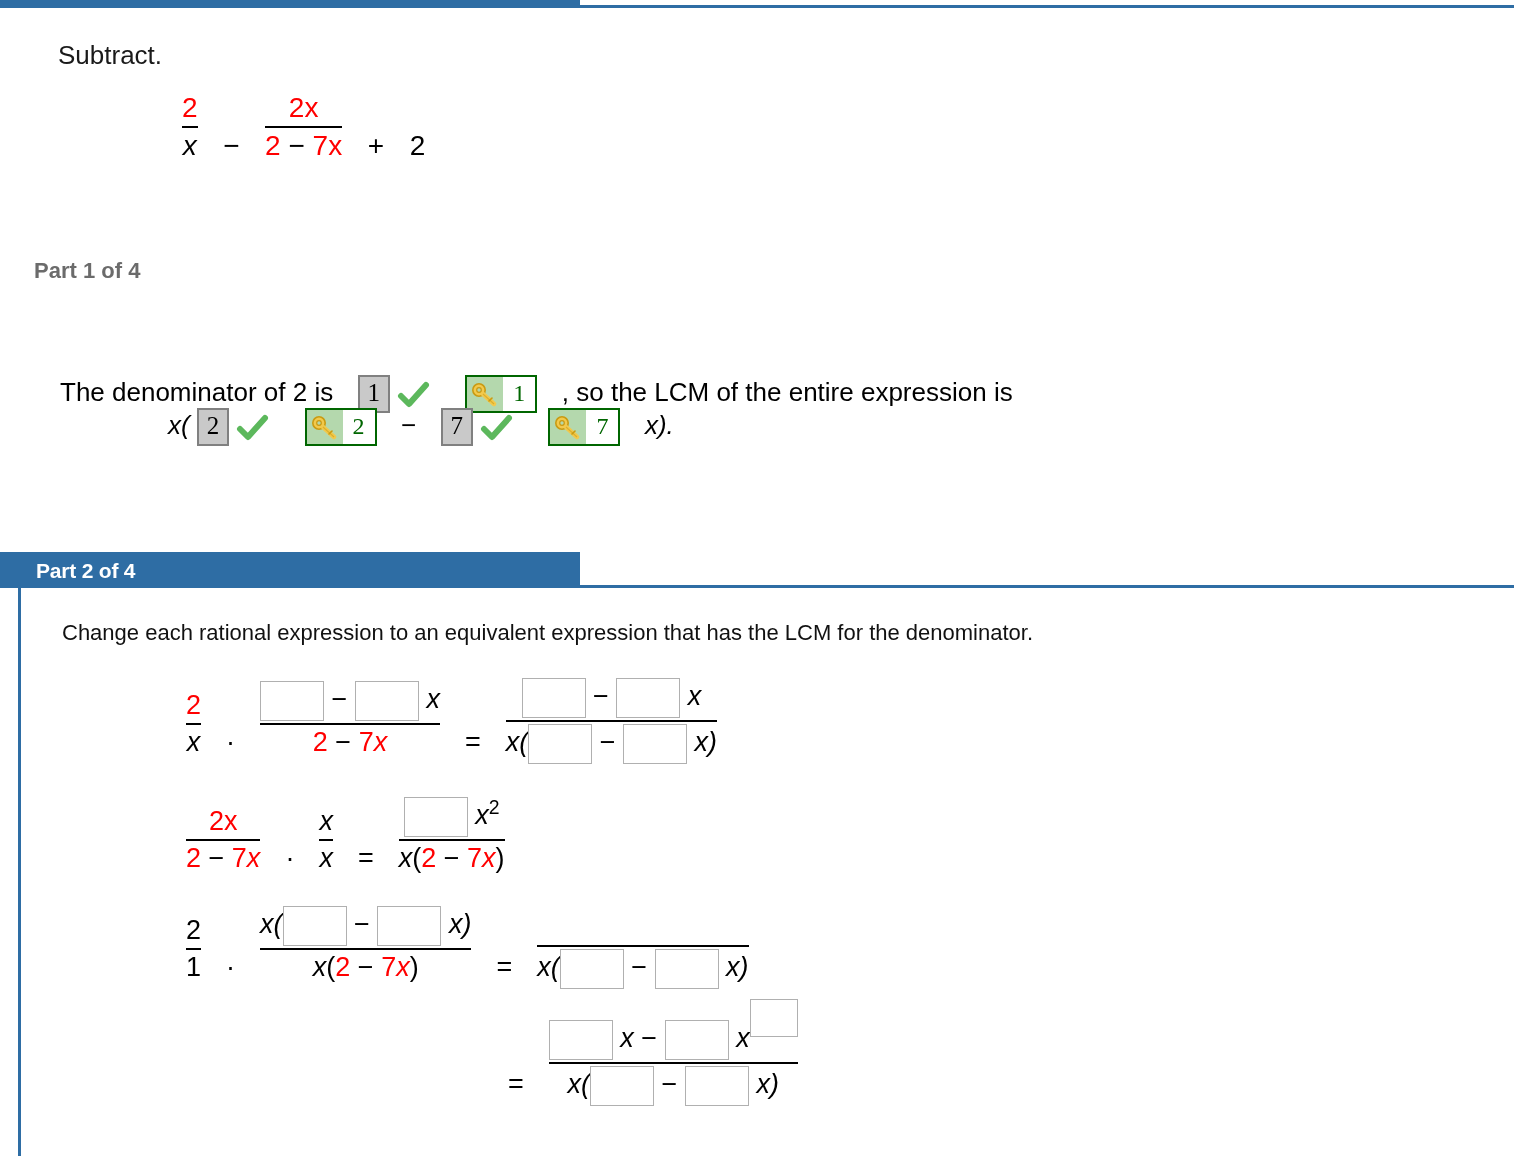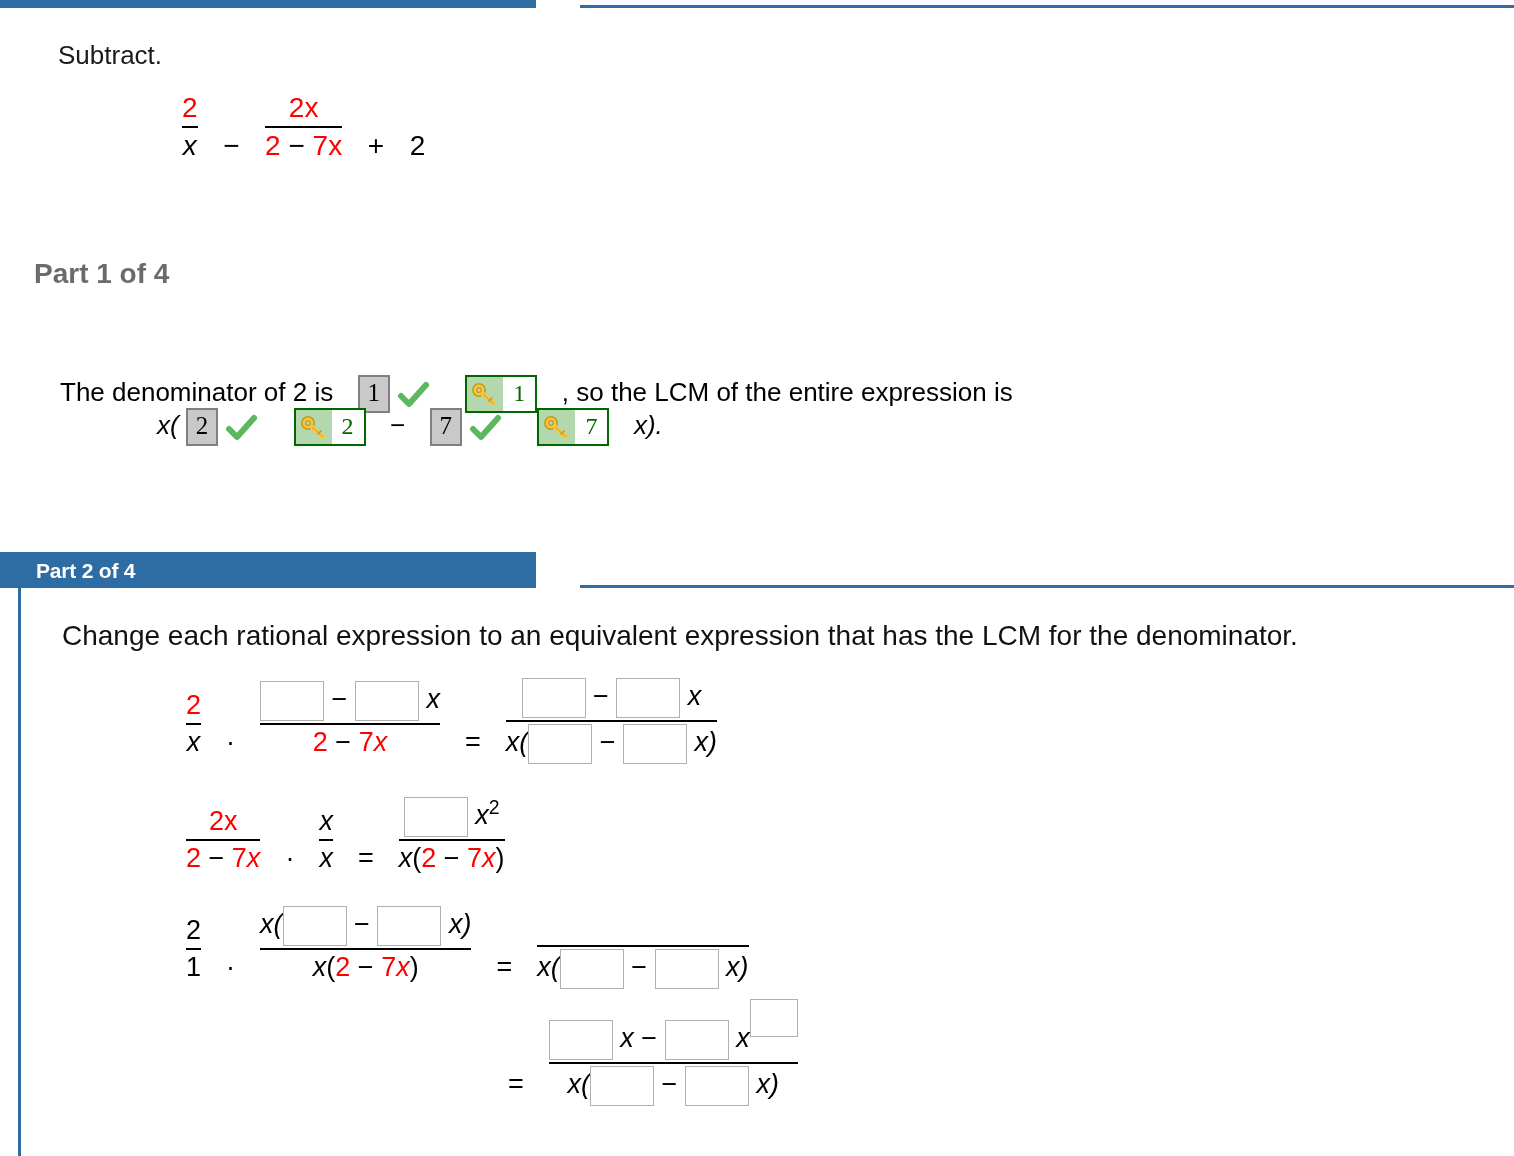--- a/index.html
+++ b/index.html
@@ -20,21 +20,21 @@
   .part-bar {
     position: absolute;
     left: 0;
     width: 1514px;
     height: 36px;
   }
   .part-bar .tab {
     position: absolute;
     left: 0;
     top: 0;
-    width: 536px;
+    width: 580px;
     height: 36px;
     background: #2E6DA4;
     box-sizing: border-box;
   }
   .part-bar .tab-label {
     position: absolute;
     left: 36px;
     top: 7px;
     font-size: 21px;
     font-weight: bold;
@@ -60,26 +60,26 @@
   
   .txt {
     position: absolute;
     white-space: nowrap;
   }
   .prompt {
     font-size: 26px;
     color: #1a1a1a;
   }
   .part-label {
-    font-size: 28px;
+    font-size: 22px;
     font-weight: bold;
     color: #6b6b6b;
   }
   .statement {
-    font-size: 28px;
+    font-size: 22px;
     color: #111111;
   }
   .mi { font-style: italic; }
   .red { color: #FF0000; }
 
   
   .frac {
     position: absolute;
     display: inline-block;
     text-align: center;
@@ -234,21 +234,21 @@
         <path d="M13 13 L24 23" stroke="#f2c94c" stroke-width="4.4" stroke-linecap="round"></path>
         <path d="M13 13 L24 23" stroke="#c99a12" stroke-width="1.1" fill="none" opacity="0.55"></path>
         <path d="M19 20 L22 17" stroke="#c99a12" stroke-width="1.6" stroke-linecap="round"></path>
       </svg>
     </span><span class="keyval">1</span>
   </span>
   <span class="opsp"></span>
   <span>, so the LCM of the entire expression is</span>
 </div>
 
-<div class="mathrow" style="left:157px; top:408px; font-size:26px;">
+<div class="mathrow" style="left:168px; top:408px; font-size:26px;">
   <span class="mi">x(</span>
   <span class="ansbox">2</span>
   <span class="checkmark">
     <svg width="34" height="28" viewBox="0 0 34 28">
       <path d="M4 15 L12 23 L29 4" stroke="#5cb85c" stroke-width="6" fill="none" stroke-linecap="round" stroke-linejoin="round"></path>
     </svg>
   </span>
   <span class="opsp"></span><span class="opsp"></span>
   <span class="keybox">
     <span class="keycell">

